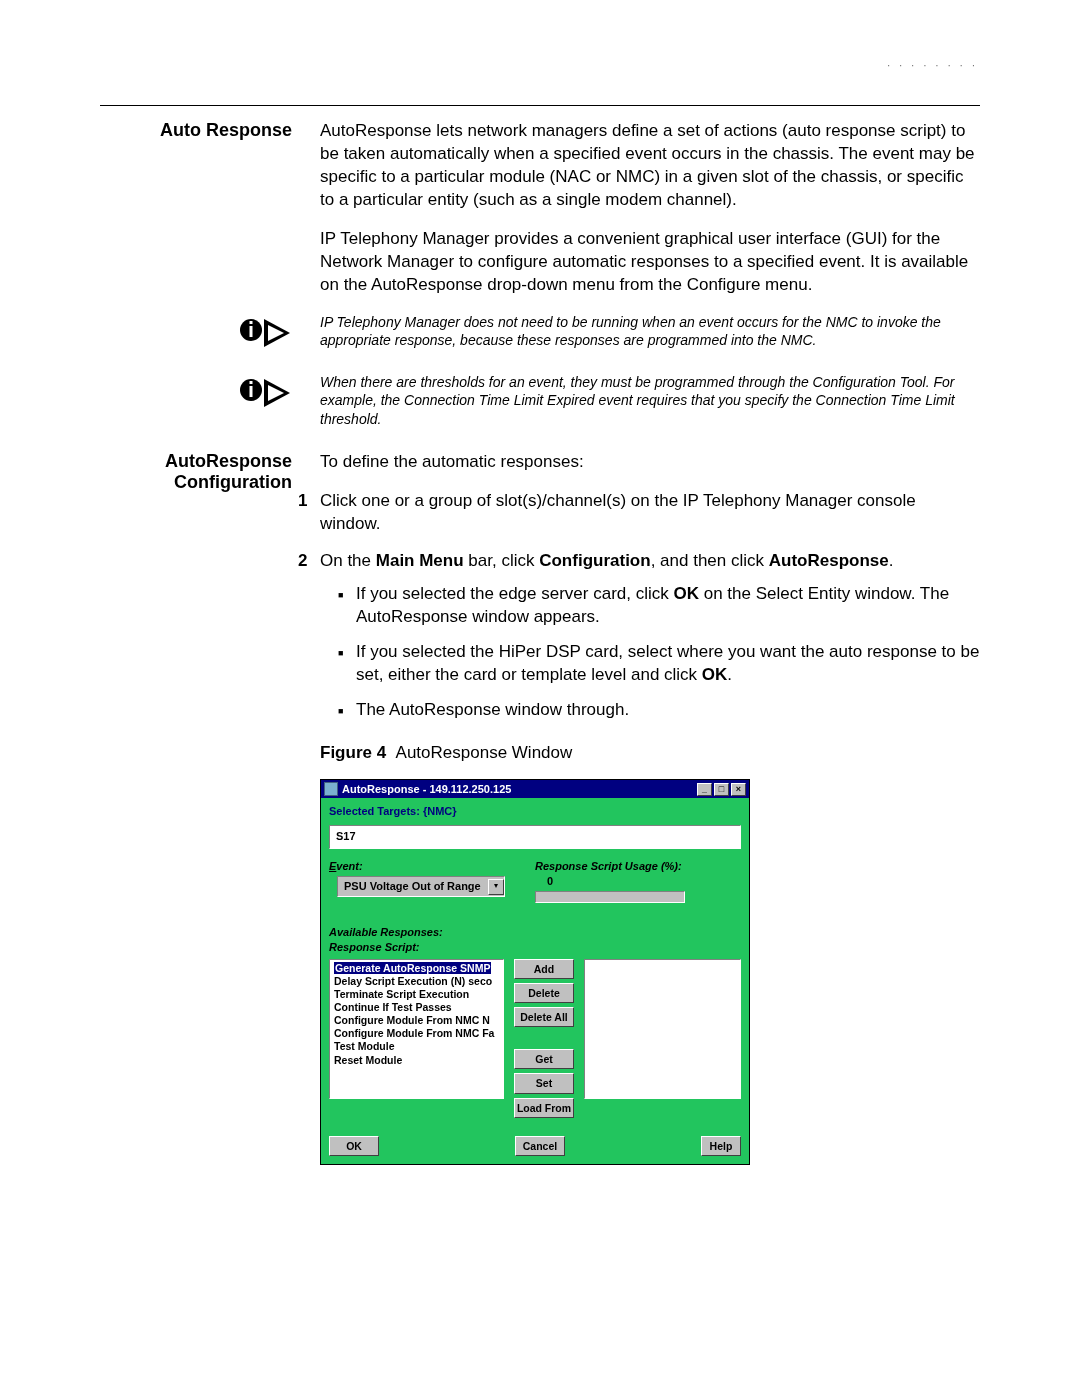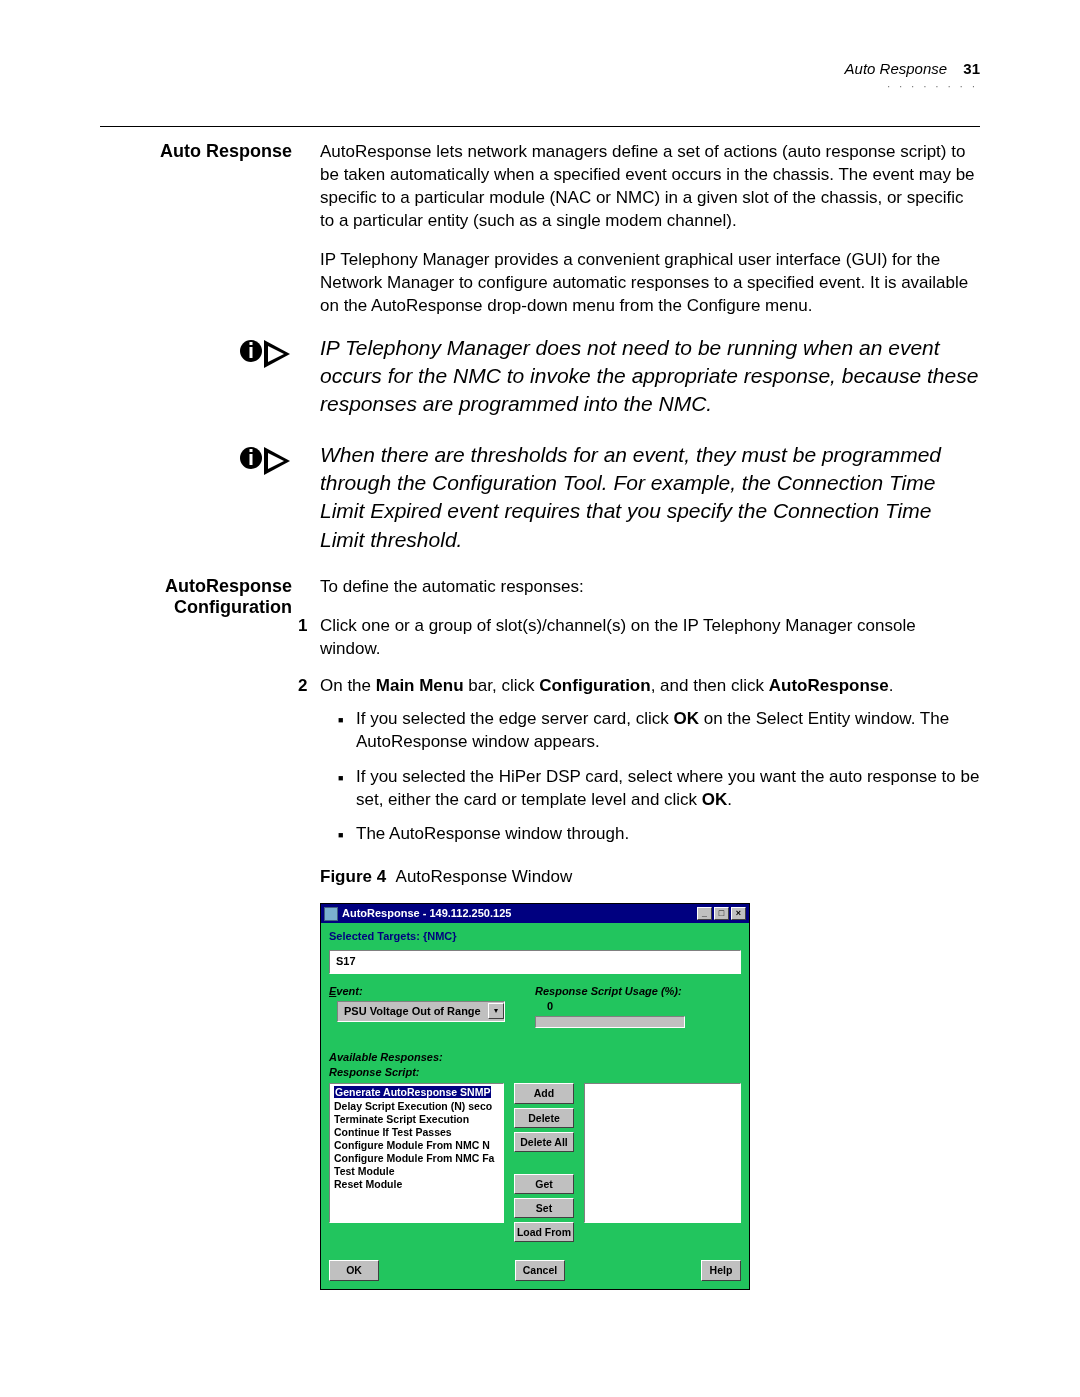--- a/index.html
+++ b/index.html
@@ -59,21 +59,21 @@
     flex: 0 0 220px;
     display: flex;
     justify-content: flex-end;
     align-items: flex-start;
     padding-right: 28px;
     padding-top: 2px;
   }
   .note-txt {
     flex: 1;
     font-style: italic;
-    font-size: 21px;
+    font-size: 14px;
     line-height: 1.35;
   }
   .icon-svg { width: 52px; height: 36px; }
   ol.steps { list-style: none; counter-reset: step; margin-top: 10px; }
   ol.steps > li {
     counter-increment: step;
     position: relative;
     padding-left: 0;
     margin-bottom: 14px;
     font-size: 17px;
@@ -181,24 +181,20 @@
     display:flex; justify-content:space-between; margin-top:18px;
   }
   .footer-btns .wbtn { width: 50px; }
   .footer-btns .wbtn.cancel { width: 50px; }
   .footer-btns .wbtn.help { width: 40px; }
 </style>
 </head>
 <body>
 
 <div class="page">
-  <div class="running-head">
-    <span>Auto Response</span>
-    <span class="pg">31</span>
-  </div>
   <div class="dots">· · · · · · · ·</div>
 
   <hr class="rule">
 
   <div class="row">
     <div class="side">Auto Response</div>
     <div class="body">
       <p>AutoResponse lets network managers define a set of actions (auto response script) to be taken automatically when a specified event occurs in the chassis. The event may be specific to a particular module (NAC or NMC) in a given slot of the chassis, or specific to a particular entity (such as a single modem channel).</p>
       <p>IP Telephony Manager provides a convenient graphical user interface (GUI) for the Network Manager to configure automatic responses to a specified event. It is available on the AutoResponse drop-down menu from the Configure menu.</p>
     </div>

